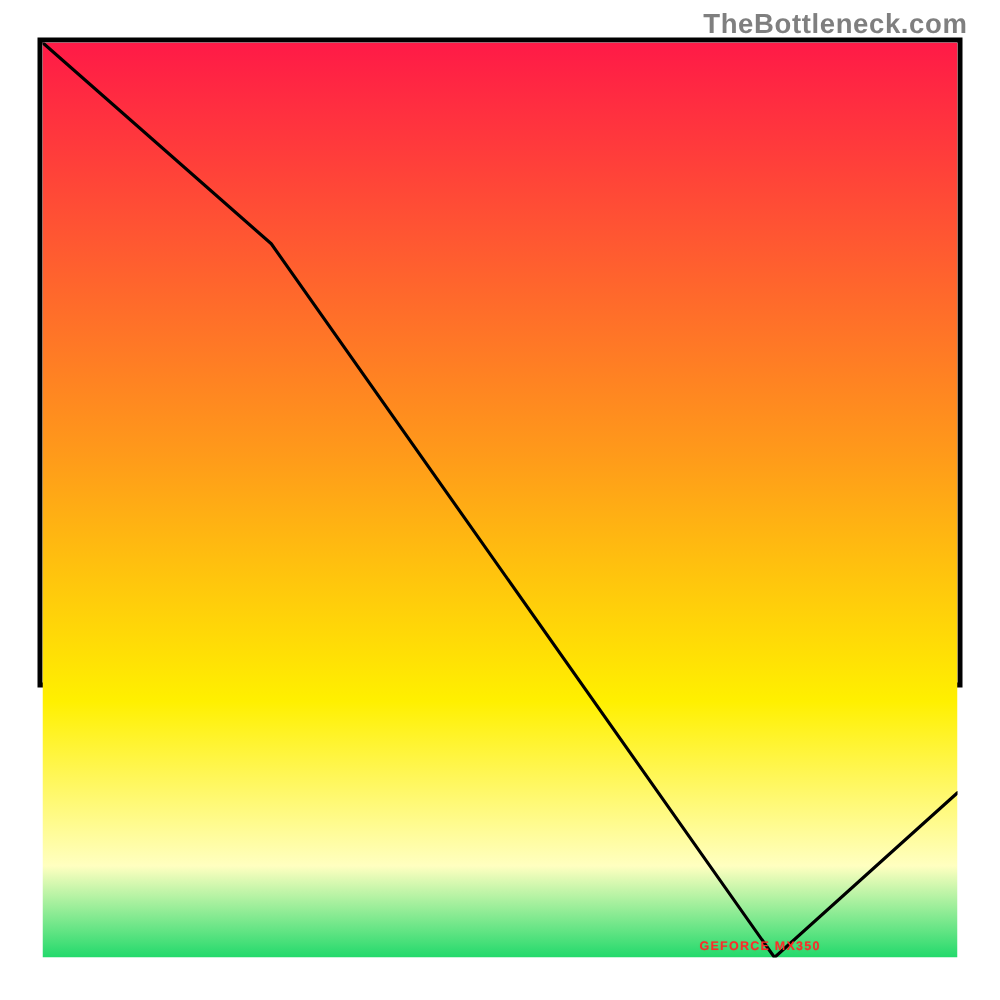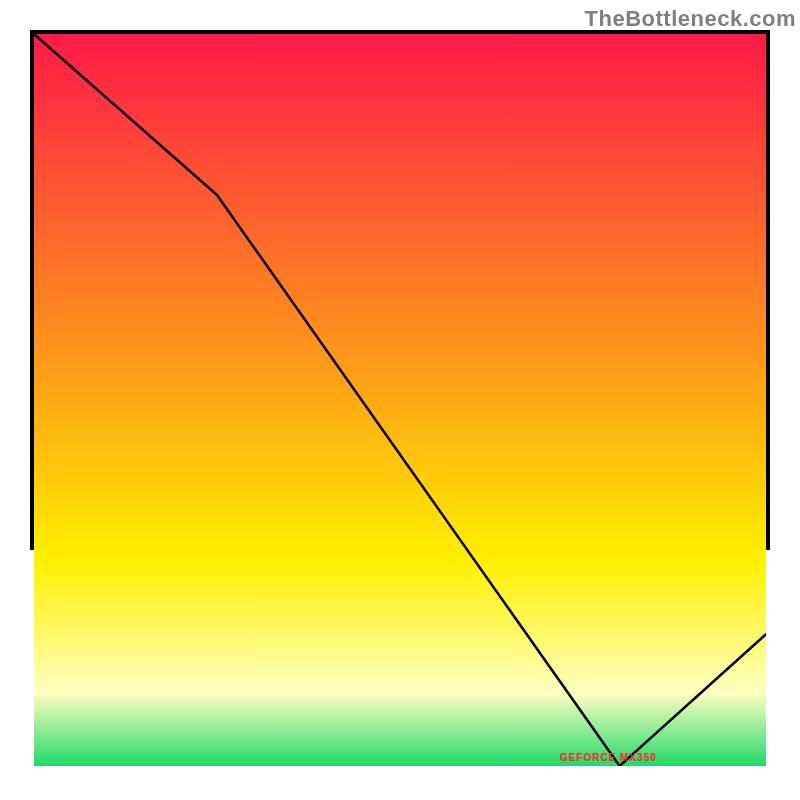--- a/index.html
+++ b/index.html
@@ -12,21 +12,21 @@
     overflow: hidden;
   }
   .stage {
     position: relative;
     width: 800px;
     height: 800px;
   }
   .attribution {
     position: absolute;
     top: 6px;
-    right: 4px;
+    right: 26px;
     font-size: 22px;
     font-weight: 700;
     color: #7f7f7f;
     letter-spacing: 0.5px;
   }
   .plot {
     position: absolute;
     left: 30px;
     top: 30px;
     width: 740px;

